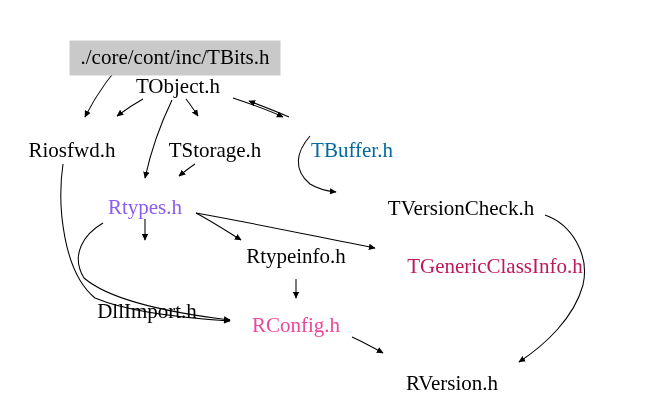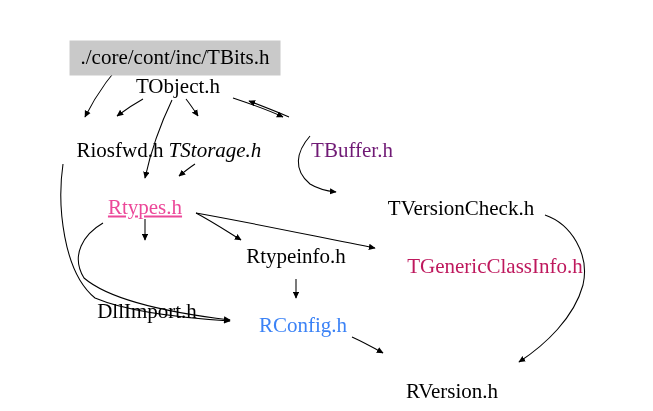--- a/index.html
+++ b/index.html
@@ -66,25 +66,25 @@
         <path d="M63,164 C57,205 63,272 95,298 C128,312 183,318 230,321" marker-end="url(#ah)" stroke="#000000"></path>
         <path d="M296,279 L296,298" marker-end="url(#ah)" stroke="#000000"></path>
         <path d="M352,337 C363,342 374,348 383,353" marker-end="url(#ah)" stroke="#000000"></path>
         <path d="M545,215 C571,224 590,254 583,285 C574,318 545,345 519,362" marker-end="url(#ah)" stroke="#000000"></path>
       </g>
   </svg>
 
   <div id="node-layer">
       <div class="node boxed" style="left: 175px; top: 30px; background: rgb(201, 201, 201); color: rgb(0, 0, 0); margin-top: 28px;">./core/cont/inc/TBits.h</div>
       <div class="node" style="left: 178px; top: 86px; color: rgb(0, 0, 0);">TObject.h</div>
-      <div class="node" style="left: 72px; top: 150px; color: rgb(0, 0, 0); margin-left: 48px;">Riosfwd.h</div>
-      <div class="node" style="left: 215px; top: 150px; color: rgb(0, 0, 0); font-style: italic;">TStorage.h</div>
-      <div class="node" style="left: 352px; top: 150px; color: #701a75;">TBuffer.h</div>
-      <div class="node" style="left: 145px; top: 207px; color: #ec4899; text-decoration: underline;">Rtypes.h</div>
+      <div class="node" style="left: 72px; top: 150px; color: rgb(0, 0, 0);">Riosfwd.h</div>
+      <div class="node" style="left: 215px; top: 150px; color: rgb(0, 0, 0);">TStorage.h</div>
+      <div class="node" style="left: 352px; top: 150px; color: #0369a1;">TBuffer.h</div>
+      <div class="node" style="left: 145px; top: 207px; color: #8b5cf6;">Rtypes.h</div>
       <div class="node" style="left: 461px; top: 208px; color: rgb(0, 0, 0);">TVersionCheck.h</div>
       <div class="node" style="left: 147px; top: 266px; color: rgb(0, 0, 0); margin-top: 45px;">DllImport.h</div>
       <div class="node" style="left: 296px; top: 256px; color: rgb(0, 0, 0);">Rtypeinfo.h</div>
       <div class="node" style="left: 495px; top: 266px; color: #be185d;">TGenericClassInfo.h</div>
-      <div class="node" style="left: 303px; top: 325px; color: #3b82f6;">RConfig.h</div>
-      <div class="node" style="left: 452px; top: 391px; color: rgb(0, 0, 0); text-align: right;">RVersion.h</div>
+      <div class="node" style="left: 296px; top: 325px; color: #ec4899;">RConfig.h</div>
+      <div class="node" style="left: 452px; top: 383px; color: rgb(0, 0, 0); text-align: right;">RVersion.h</div>
     </div>
 
 </div>
 
 </body></html>

